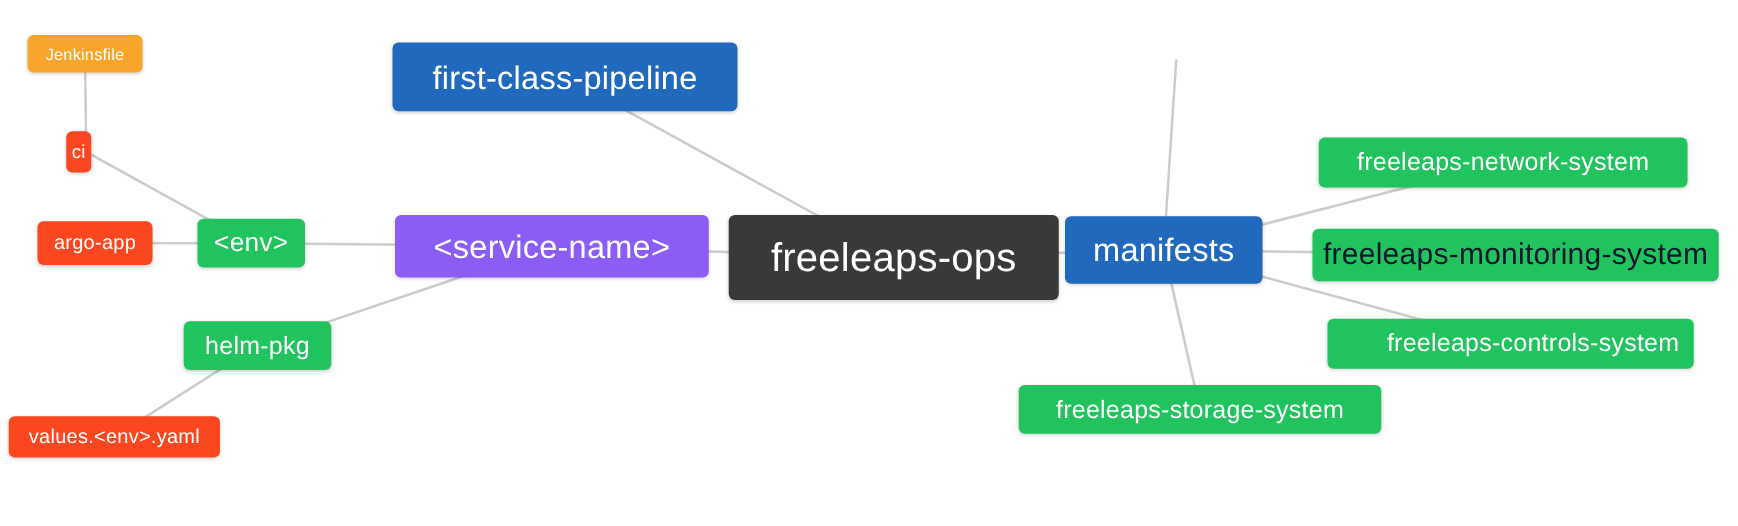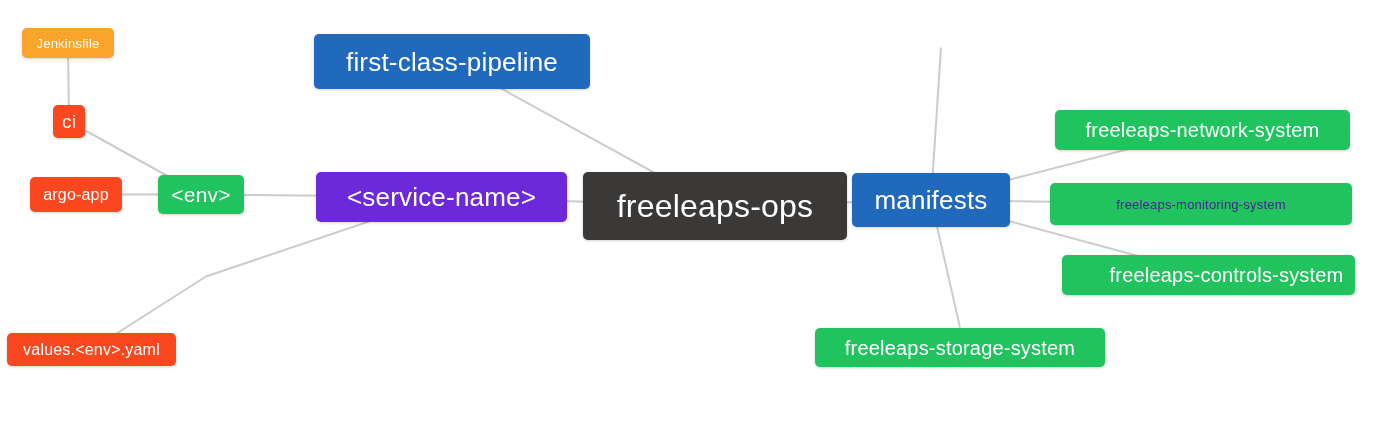--- a/index.html
+++ b/index.html
@@ -62,26 +62,27 @@
       <line x1="441.5" y1="197" x2="715" y2="206" stroke="#cccccc" stroke-width="2"></line>
       <line x1="715" y1="206" x2="931" y2="200" stroke="#cccccc" stroke-width="2"></line>
       <line x1="931" y1="200" x2="941" y2="47.5" stroke="#cccccc" stroke-width="2"></line>
       <line x1="931" y1="200" x2="1202.5" y2="130" stroke="#cccccc" stroke-width="2"></line>
       <line x1="931" y1="200" x2="1212.5" y2="204" stroke="#cccccc" stroke-width="2"></line>
       <line x1="931" y1="200" x2="1208.5" y2="275" stroke="#cccccc" stroke-width="2"></line>
       <line x1="931" y1="200" x2="960" y2="327.5" stroke="#cccccc" stroke-width="2"></line>
     </svg>
   <div class="nodes">
       <div class="node" style="left: 22px; top: 28px; width: 92px; height: 30px; background: rgb(249, 164, 42); color: rgb(255, 255, 255); font-size: 13px;">Jenkinsfile</div>
-      <div class="node" style="left: 53px; top: 105px; width: 32px; height: 33px; background: rgb(251, 71, 31); color: rgb(255, 255, 255); font-size: 19px;">ci</div>
+      <div class="node" style="left: 53px; top: 105px; width: 20px; height: 33px; background: rgb(251, 71, 31); color: rgb(255, 255, 255); font-size: 15px;">ci</div>
       <div class="node" style="left: 30px; top: 177px; width: 92px; height: 35px; background: rgb(251, 71, 31); color: rgb(255, 255, 255); font-size: 16px;">argo-app</div>
       <div class="node" style="left: 158px; top: 175px; width: 86px; height: 39px; background: rgb(33, 195, 95); color: rgb(255, 255, 255); font-size: 21px;">&lt;env&gt;</div>
+      <div class="node" style="left: 147px; top: 257px; width: 118px; height: 39px; background: rgb(33, 195, 95); color: rgb(255, 255, 255); font-size: 20px;">helm-pkg</div>
       <div class="node" style="left: 7px; top: 333px; width: 169px; height: 33px; background: rgb(251, 71, 31); color: rgb(255, 255, 255); font-size: 16px;">values.&lt;env&gt;.yaml</div>
       <div class="node" style="left: 314px; top: 34px; width: 276px; height: 55px; background: rgb(32, 105, 189); color: rgb(255, 255, 255); font-size: 26px;">first-class-pipeline</div>
-      <div class="node" style="left: 316px; top: 172px; width: 251px; height: 50px; background: #6d28d9; color: rgb(255, 255, 255); font-size: 26px;">&lt;service-name&gt;</div>
+      <div class="node" style="left: 316px; top: 172px; width: 251px; height: 50px; background: #8b5cf6; color: rgb(255, 255, 255); font-size: 26px;">&lt;service-name&gt;</div>
       <div class="node" style="left: 852px; top: 173px; width: 158px; height: 54px; background: rgb(32, 105, 189); color: rgb(255, 255, 255); font-size: 26px;">manifests</div>
       <div class="node" style="left: 583px; top: 172px; width: 264px; height: 68px; background: rgb(59, 56, 56); color: rgb(255, 255, 255); font-size: 32px;">freeleaps-ops</div>
       <div class="node" style="left: 1055px; top: 110px; width: 295px; height: 40px; background: rgb(33, 195, 95); color: rgb(255, 255, 255); font-size: 20px;">freeleaps-network-system</div>
-      <div class="node" style="left: 1050px; top: 183px; width: 302px; height: 42px; background: rgb(33, 195, 95); color: #4c1d95; font-size: 13px;">freeleaps-monitoring-system</div>
+      <div class="node" style="left: 1050px; top: 183px; width: 325px; height: 42px; background: rgb(33, 195, 95); color: #0f172a; font-size: 24px;">freeleaps-monitoring-system</div>
       <div class="node" style="left: 1062px; top: 255px; width: 293px; height: 40px; background: rgb(33, 195, 95); color: rgb(255, 255, 255); font-size: 20px; padding-left: 36px;">freeleaps-controls-system</div>
-      <div class="node" style="left: 815px; top: 308px; width: 290px; height: 39px; background: rgb(33, 195, 95); color: rgb(255, 255, 255); font-size: 20px; margin-top: 20px;">freeleaps-storage-system</div>
+      <div class="node" style="left: 815px; top: 308px; width: 290px; height: 39px; background: rgb(33, 195, 95); color: rgb(255, 255, 255); font-size: 20px;">freeleaps-storage-system</div>
     </div>
 </div>
 
 </body></html>

